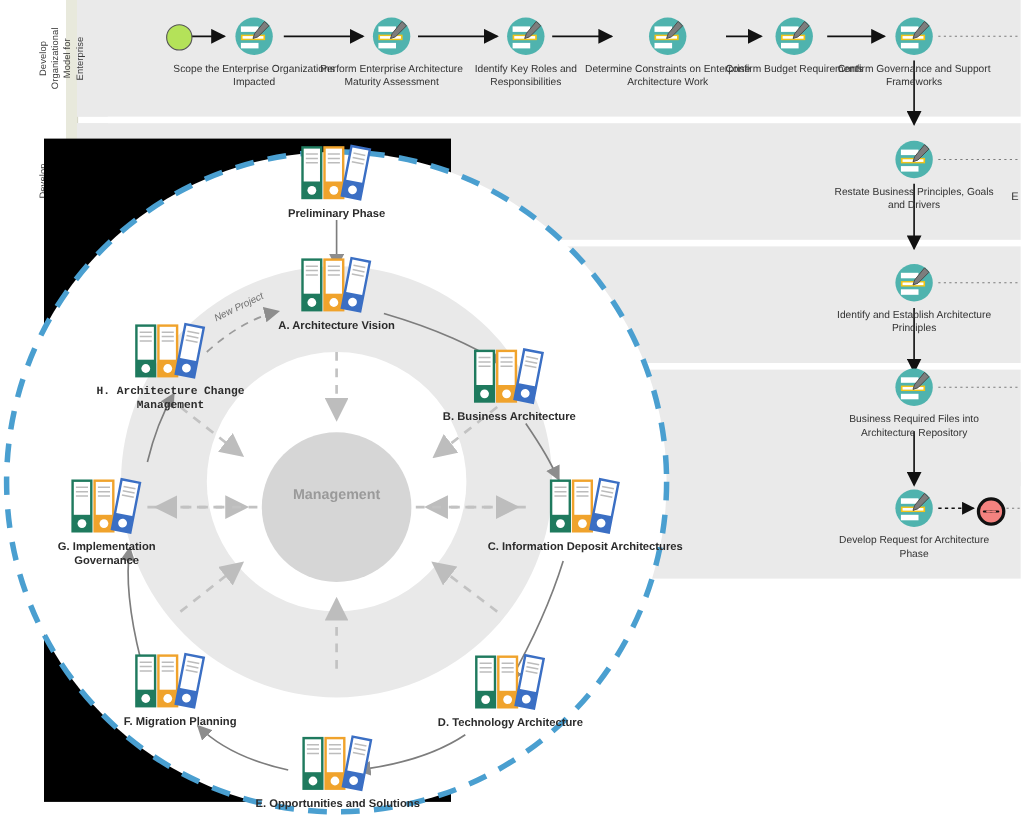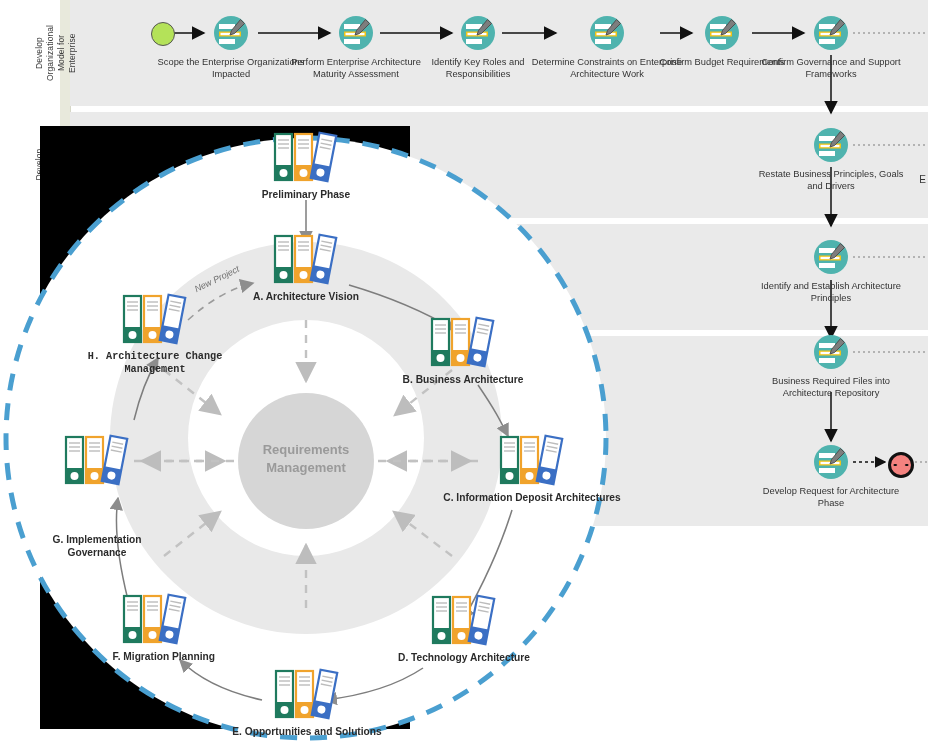--- a/index.html
+++ b/index.html
@@ -317,21 +317,20 @@
 
     <g stroke="#9b9b9b" stroke-width="1.6" fill="none" stroke-dasharray="7,6" marker-end="url(#admArrow)">
       <path d="M188,320 C210,300 232,288 253,283"></path>
     </g>
   </svg>
 
   <div id="adm-labels" style="position:absolute;left:0;top:0;width:928px;height:755px;">
 
     <div style="position:absolute;left:306px;top:461px;">
       <div class="center-label">
-        <div>Requirements</div>
         <div>Management</div>
       </div>
     </div>
 
     <div class="binders" style="left:306px;top:160px;">
       <svg width="72" height="64" viewBox="0 0 72 64">
         <g>
           <rect x="5" y="6" width="17" height="46" fill="#fff" stroke="#1f7a5e" stroke-width="2.2"></rect>
           <rect x="5" y="37" width="17" height="15" fill="#1f7a5e"></rect>
           <circle cx="13.5" cy="45" r="4" fill="#fff"></circle>
@@ -607,21 +606,21 @@
             <rect x="45" y="6" width="17" height="46" fill="#fff" stroke="#3b6fc4" stroke-width="2.2"></rect>
             <rect x="45" y="37" width="17" height="15" fill="#3b6fc4"></rect>
             <circle cx="53.5" cy="45" r="4" fill="#fff"></circle>
             <g stroke="#bcbcbc" stroke-width="1.4">
               <path d="M48,12 H59"></path>
               <path d="M48,16 H59"></path>
               <path d="M48,20 H59"></path>
             </g>
           </g>
       </svg>
-      <div class="phase-label" style="width:140px;left:-70px;margin-top:42px;">G. Implementation Governance</div>
+      <div class="phase-label" style="width:140px;left:-70px;">G. Implementation Governance</div>
     </div>
 
     <div class="binders" style="left:155px;top:322px;">
       <svg width="72" height="64" viewBox="0 0 72 64">
         <g>
             <rect x="5" y="6" width="17" height="46" fill="#fff" stroke="#1f7a5e" stroke-width="2.2"></rect>
             <rect x="5" y="37" width="17" height="15" fill="#1f7a5e"></rect>
             <circle cx="13.5" cy="45" r="4" fill="#fff"></circle>
             <g stroke="#bcbcbc" stroke-width="1.4">
               <path d="M8,12 H19"></path>

